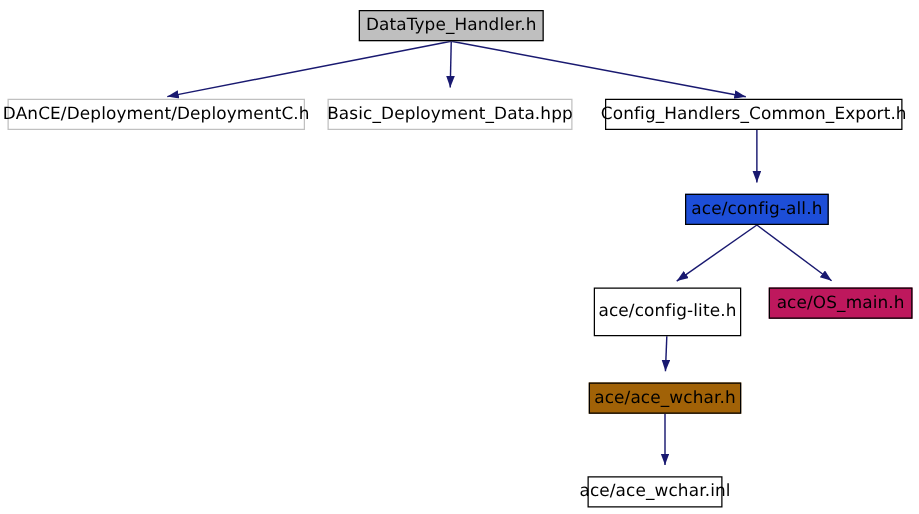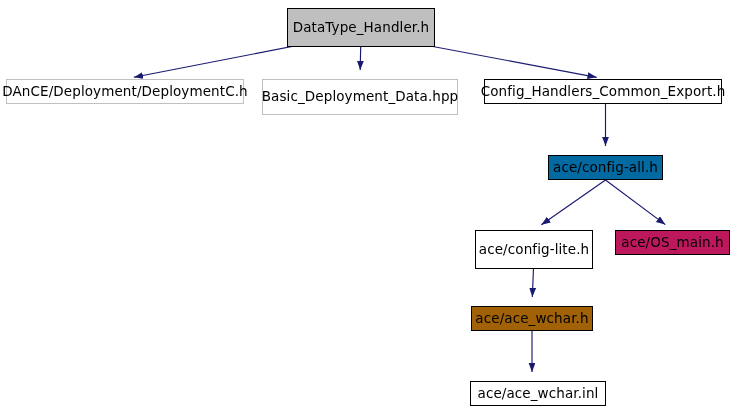--- a/index.html
+++ b/index.html
@@ -68,42 +68,42 @@
         <path d="M361,33 L596.6551758278993,77.33594310054546" marker-end="url(#arrowhead)" stroke="#191970"></path>
         <path d="M605.5,104 L605.5,146" marker-end="url(#arrowhead)" stroke="#191970"></path>
         <path d="M605.5,180 L541.3755095521639,224.8423010124728" marker-end="url(#arrowhead)" stroke="#191970"></path>
         <path d="M605.5,180 L665.287101980517,224.6172402839679" marker-end="url(#arrowhead)" stroke="#191970"></path>
         <path d="M534,255 L532.3526701002581,297.0069124434161" marker-end="url(#arrowhead)" stroke="#191970"></path>
         <path d="M532,331 L532,372" marker-end="url(#arrowhead)" stroke="#191970"></path>
       </g>
   </svg>
 
   <div id="nodes-group">
-      <div class="node root" style="left: 287px; top: 8px; width: 148px; height: 39px; background: rgb(191, 191, 191); border-color: rgb(0, 0, 0);">
+      <div class="node root" style="left: 287px; top: 8px; width: 148px; height: 25px; background: rgb(191, 191, 191); border-color: rgb(0, 0, 0);">
         <span class="node-label">DataType_Handler.h</span>
       </div>
       <div class="node soft" style="left: 6px; top: 79px; width: 238px; height: 25px; background: rgb(255, 255, 255); border-color: rgb(192, 192, 192);">
         <span class="node-label">DAnCE/Deployment/DeploymentC.h</span>
       </div>
-      <div class="node soft" style="left: 262px; top: 79px; width: 196px; height: 36px; background: rgb(255, 255, 255); border-color: rgb(192, 192, 192);">
+      <div class="node soft" style="left: 262px; top: 79px; width: 196px; height: 25px; background: rgb(255, 255, 255); border-color: rgb(192, 192, 192);">
         <span class="node-label">Basic_Deployment_Data.hpp</span>
       </div>
       <div class="node" style="left: 484px; top: 79px; width: 238px; height: 25px; background: rgb(255, 255, 255); border-color: rgb(0, 0, 0);">
         <span class="node-label">Config_Handlers_Common_Export.h</span>
       </div>
-      <div class="node" style="left: 548px; top: 155px; width: 115px; height: 25px; background: #0369a1; border-color: rgb(0, 0, 0);">
+      <div class="node" style="left: 548px; top: 155px; width: 115px; height: 25px; background: #1d4ed8; border-color: rgb(0, 0, 0);">
         <span class="node-label">ace/config-all.h</span>
       </div>
       <div class="node" style="left: 475px; top: 230px; width: 118px; height: 39px; background: rgb(255, 255, 255); border-color: rgb(0, 0, 0);">
         <span class="node-label">ace/config-lite.h</span>
       </div>
       <div class="node" style="left: 615px; top: 230px; width: 115px; height: 25px; background: #be185d; border-color: rgb(0, 0, 0);">
         <span class="node-label">ace/OS_main.h</span>
       </div>
       <div class="node" style="left: 471px; top: 306px; width: 122px; height: 25px; background: #a16207; border-color: rgb(0, 0, 0);">
         <span class="node-label">ace/ace_wchar.h</span>
       </div>
-      <div class="node" style="left: 470px; top: 381px; width: 136px; height: 25px; background: rgb(255, 255, 255); border-color: rgb(0, 0, 0);">
+      <div class="node" style="left: 470px; top: 381px; width: 108px; height: 25px; background: rgb(255, 255, 255); border-color: rgb(0, 0, 0);">
         <span class="node-label">ace/ace_wchar.inl</span>
       </div>
     </div>
 
 </div>
 
 </body></html>

